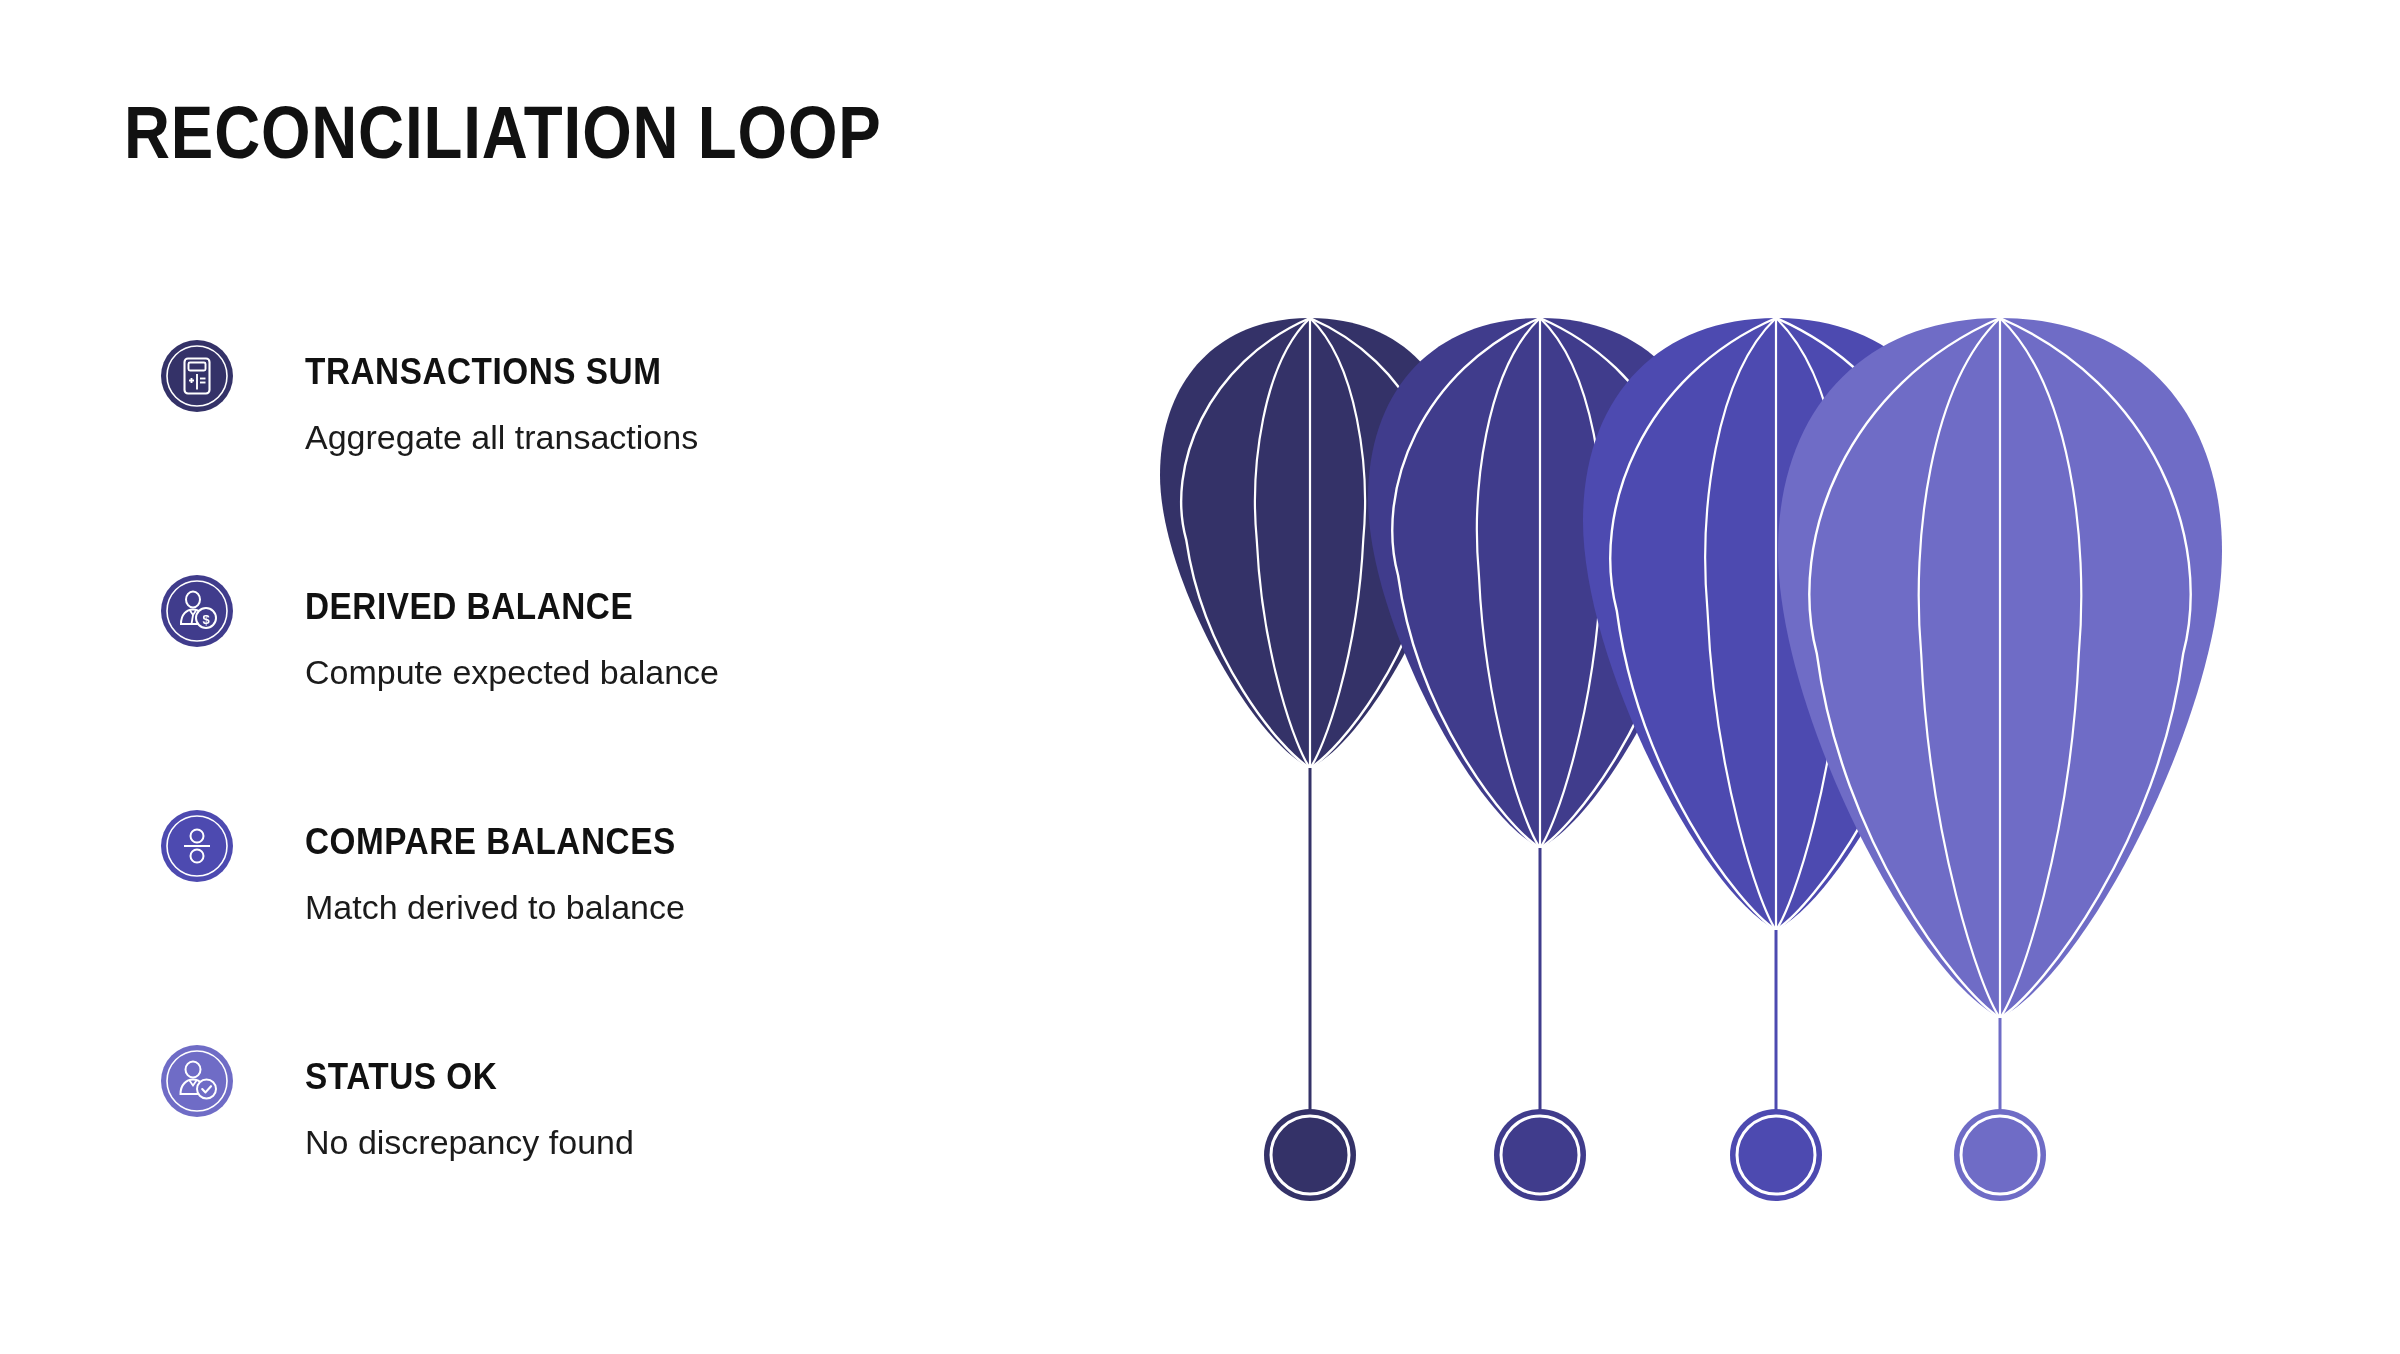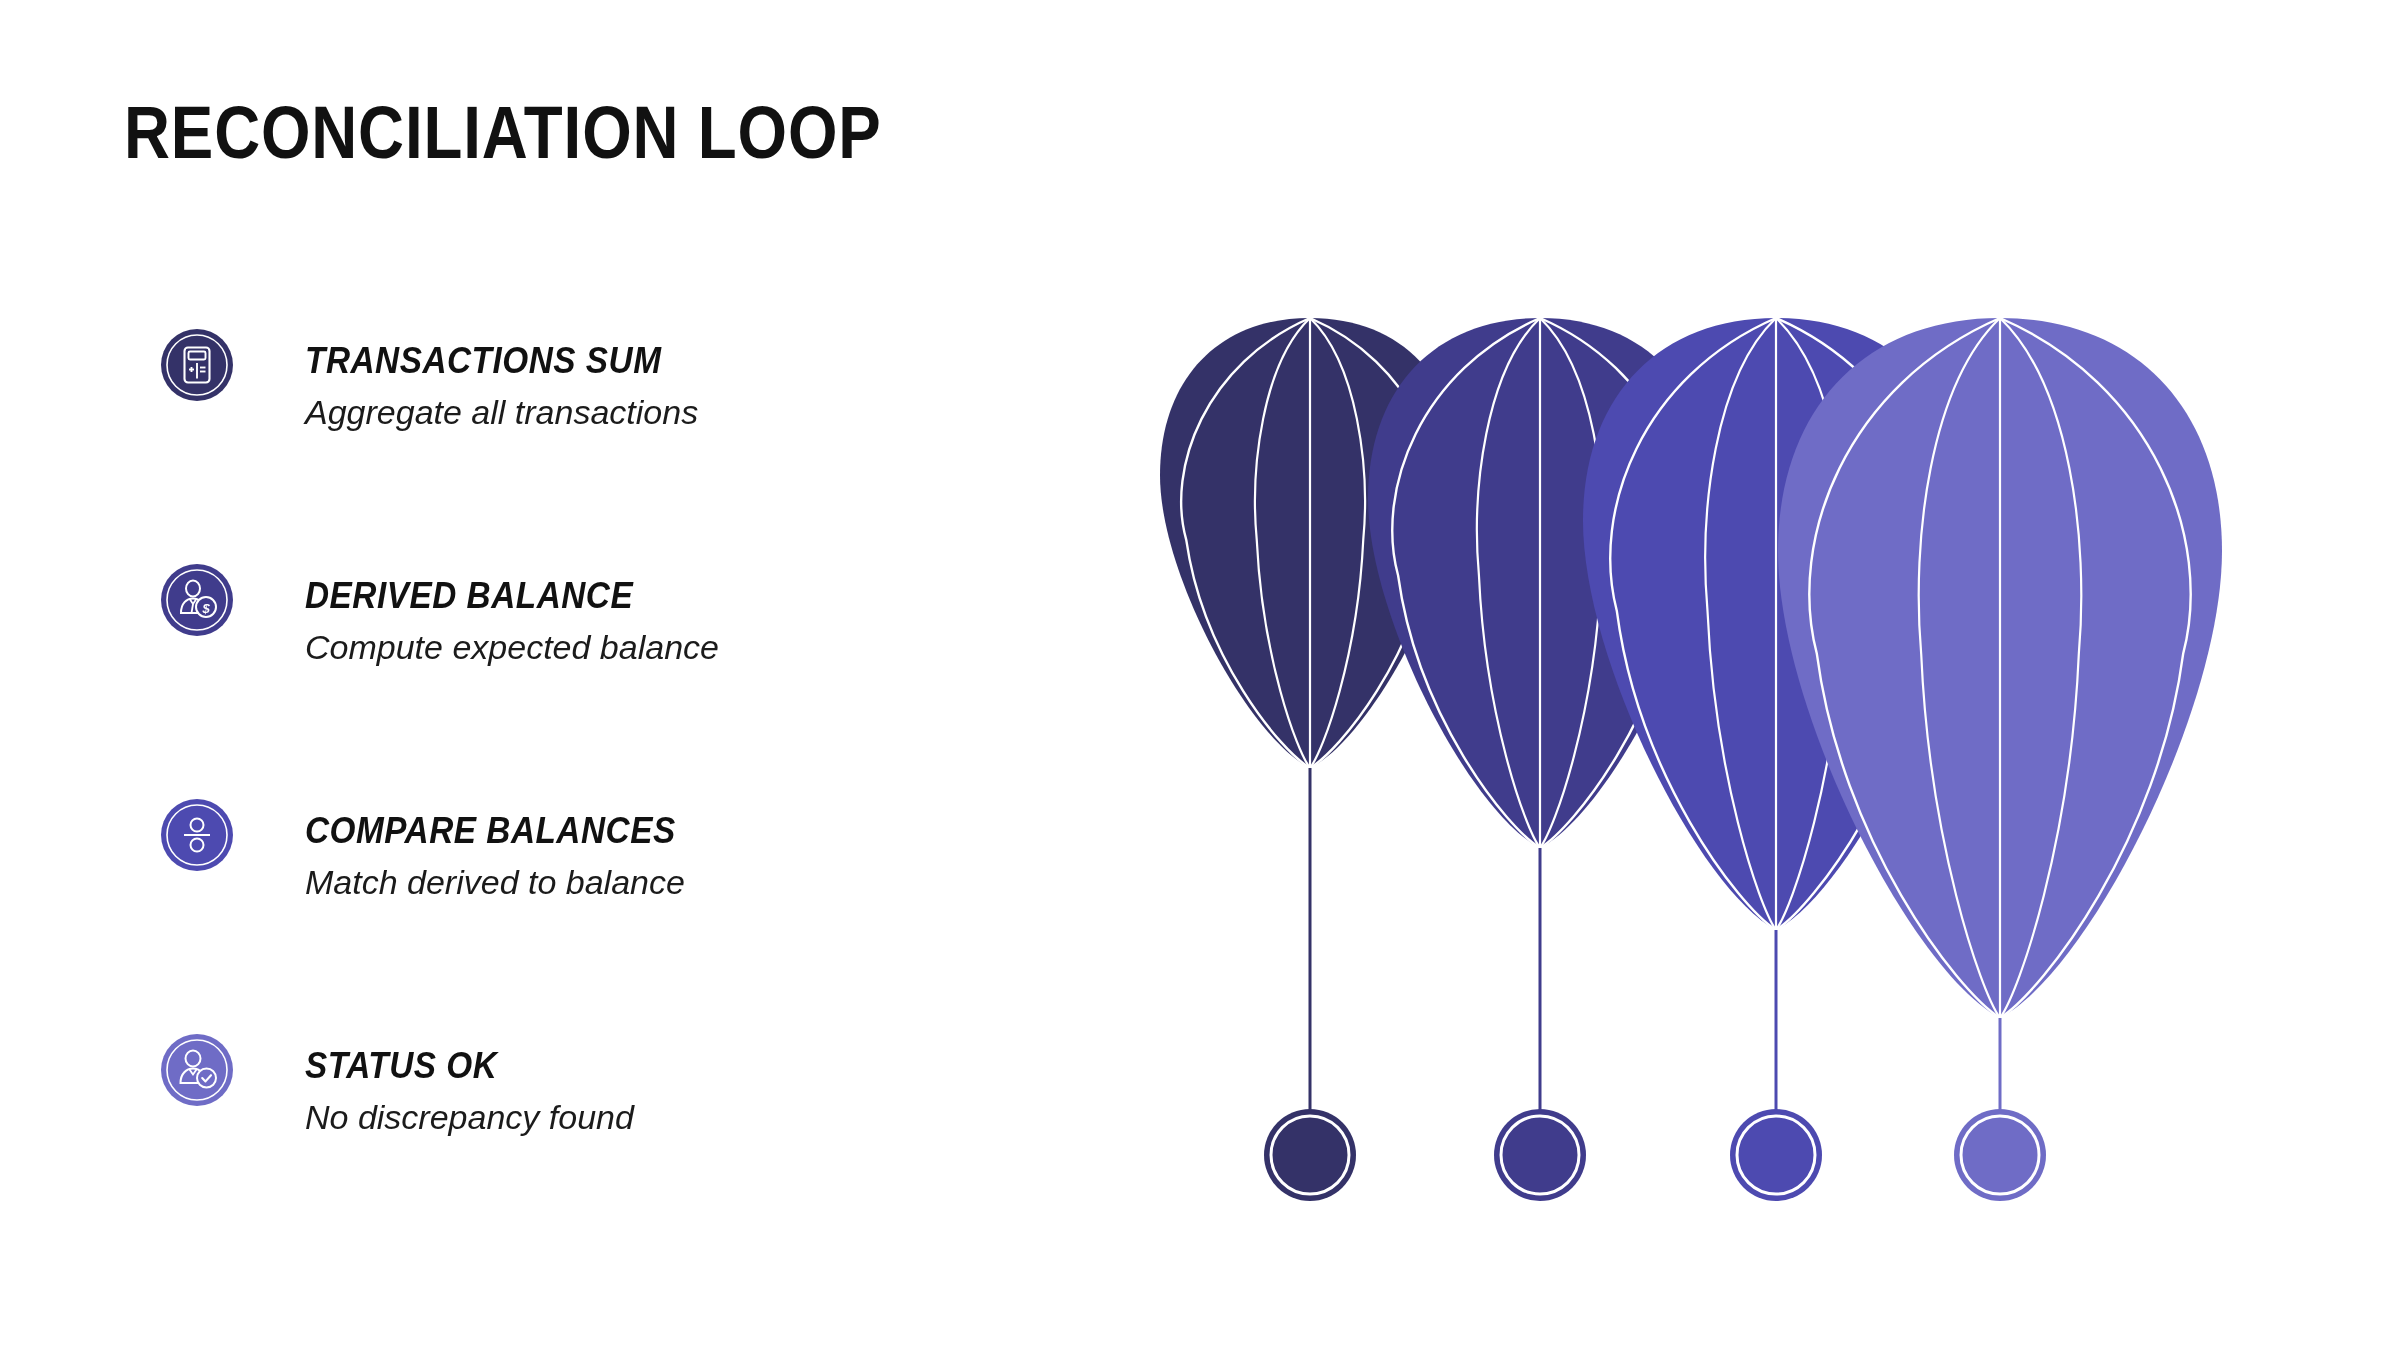--- a/index.html
+++ b/index.html
@@ -29,23 +29,22 @@
     color: #111111;
     transform: scaleX(0.86);
     transform-origin: left top;
     white-space: nowrap;
   }
 
   
   #steps {
     position: absolute;
     left: 160px;
-    top: 328px;
+    top: 339px;
     width: 820px;
-    font-style: italic;
   }
   .step {
     position: relative;
     height: 235px;
   }
   .step-icon {
     position: absolute;
     left: 0;
     top: 0;
     width: 74px;
@@ -69,21 +68,21 @@
     white-space: nowrap;
     margin-top: 14px;
   }
   .step-desc {
     font-family: "Liberation Sans", sans-serif;
     font-weight: normal;
     font-size: 34px;
     line-height: 1;
     color: #1b1b1b;
     white-space: nowrap;
-    margin-top: 16px;
+    margin-top: 30px;
   }
 
   
   #balloons {
     position: absolute;
     left: 1100;
     top: 0;
     width: 2400px;
     height: 1354px;
     pointer-events: none;

